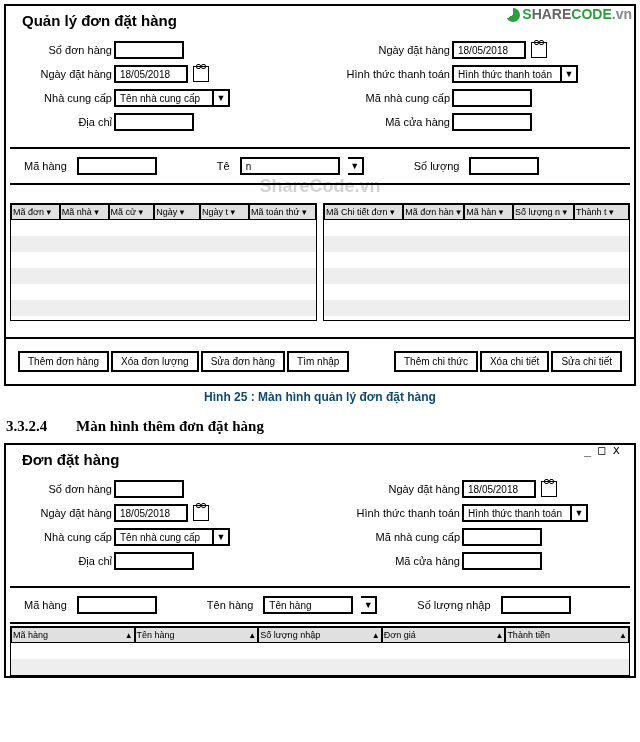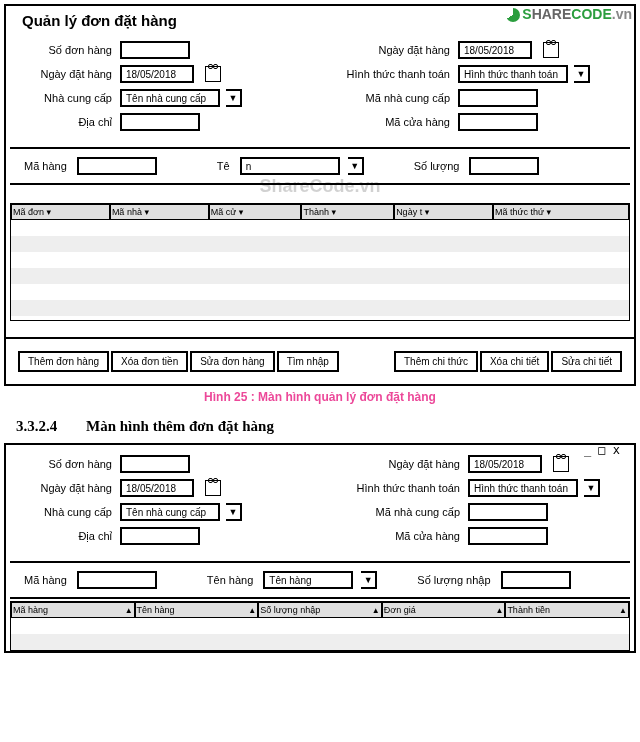--- a/index.html
+++ b/index.html
@@ -57,21 +57,21 @@
 .form-area {
   display: flex;
   padding: 4px 14px 8px;
   gap: 40px;
 }
 .col { flex: 1; }
 .row {
   display: flex;
   align-items: center;
   margin: 6px 0;
-  gap: 8px;
+  gap: 2px;
 }
 .lbl {
   width: 92px;
   text-align: right;
   font-size: 11px;
 }
 .ibox {
   border: 2px solid #000;
   height: 18px;
   min-width: 70px;
@@ -167,31 +167,31 @@
   border: 2px solid #000;
   padding: 3px 8px;
   font-size: 10px;
   background: #fff;
   cursor: pointer;
   font-family: inherit;
 }
 .spacer { flex: 1; }
 .caption {
   text-align: center;
-  color: #ec4899;
+  color: #0c4a6e;
   font-family: Arial, sans-serif;
   font-weight: bold;
   font-size: 12px;
   margin: 4px 0 10px;
 }
 .section-h {
   font-family: "Times New Roman", serif;
   font-weight: bold;
   font-size: 15px;
-  padding: 4px 16px;
+  padding: 4px 6px;
 }
 .section-h .num { display: inline-block; width: 70px; }
 .tbl2 .th { flex: 1; }
 </style>
 </head>
 <body>
 
 <div class="logo">
   <span class="logo-icon"></span><span class="s">S</span><span class="hare">HARE</span><span class="code">CODE</span><span class="vn">.vn</span>
 </div>
@@ -257,55 +257,73 @@
     <span class="ibox" style="width:70px"></span>
   </div>
   <div class="sep"></div>
 
   <div class="tables-wrap">
     <div class="tbl">
       <div class="thead">
         <div class="th" style="width:16%">Mã đơn ▾</div>
         <div class="th" style="width:16%">Mã nhà ▾</div>
         <div class="th" style="width:15%">Mã cử ▾</div>
-        <div class="th" style="width:15%">Thành ▾</div>
+        <div class="th" style="width:15%">Ngày ▾</div>
         <div class="th" style="width:16%">Ngày t ▾</div>
-        <div class="th" style="width:22%">Mã thức thứ ▾</div>
+        <div class="th" style="width:22%">Mã toán thứ ▾</div>
+      </div>
+      <div class="tbody">
+        <div class="trow"></div>
+        <div class="trow"></div>
+        <div class="trow"></div>
+        <div class="trow"></div>
+        <div class="trow"></div>
+        <div class="trow"></div>
+      </div>
+    </div>
+    <div class="tbl">
+      <div class="thead">
+        <div class="th" style="width:26%">Mã Chi tiết đơn ▾</div>
+        <div class="th" style="width:20%">Mã đơn hàn ▾</div>
+        <div class="th" style="width:16%">Mã hàn ▾</div>
+        <div class="th" style="width:20%">Số lượng n ▾</div>
+        <div class="th" style="width:18%">Thành t ▾</div>
       </div>
       <div class="tbody">
         <div class="trow"></div>
         <div class="trow"></div>
         <div class="trow"></div>
         <div class="trow"></div>
         <div class="trow"></div>
         <div class="trow"></div>
       </div>
     </div>
   </div>
 
   <div class="btn-row">
     <button class="btn">Thêm đơn hàng</button>
-    <button class="btn">Xóa đơn tiền</button>
+    <button class="btn">Xóa đơn lượng</button>
     <button class="btn">Sửa đơn hàng</button>
     <button class="btn">Tìm nhập</button>
     <div class="spacer"></div>
     <button class="btn">Thêm chi thức</button>
     <button class="btn">Xóa chi tiết</button>
     <button class="btn">Sửa chi tiết</button>
   </div>
 </div>
 
 <div class="caption">Hình 25 : Màn hình quản lý đơn đặt hàng</div>
 
 <div class="section-h">
   <span class="num">3.3.2.4</span><span>Màn hình thêm đơn đặt hàng</span>
 </div>
 
 <div class="window" style="position:relative">
   <div class="titlebar-icons" style="top:16px">_ □ x</div>
+  <div class="win-title">Đơn đặt hàng</div>
 
   <div class="form-area">
     <div class="col">
       <div class="row">
         <span class="lbl">Số đơn hàng</span>
         <span class="ibox" style="width:70px"></span>
       </div>
       <div class="row">
         <span class="lbl">Ngày đặt hàng</span>
         <span class="ibox" style="width:74px">18/05/2018</span>

